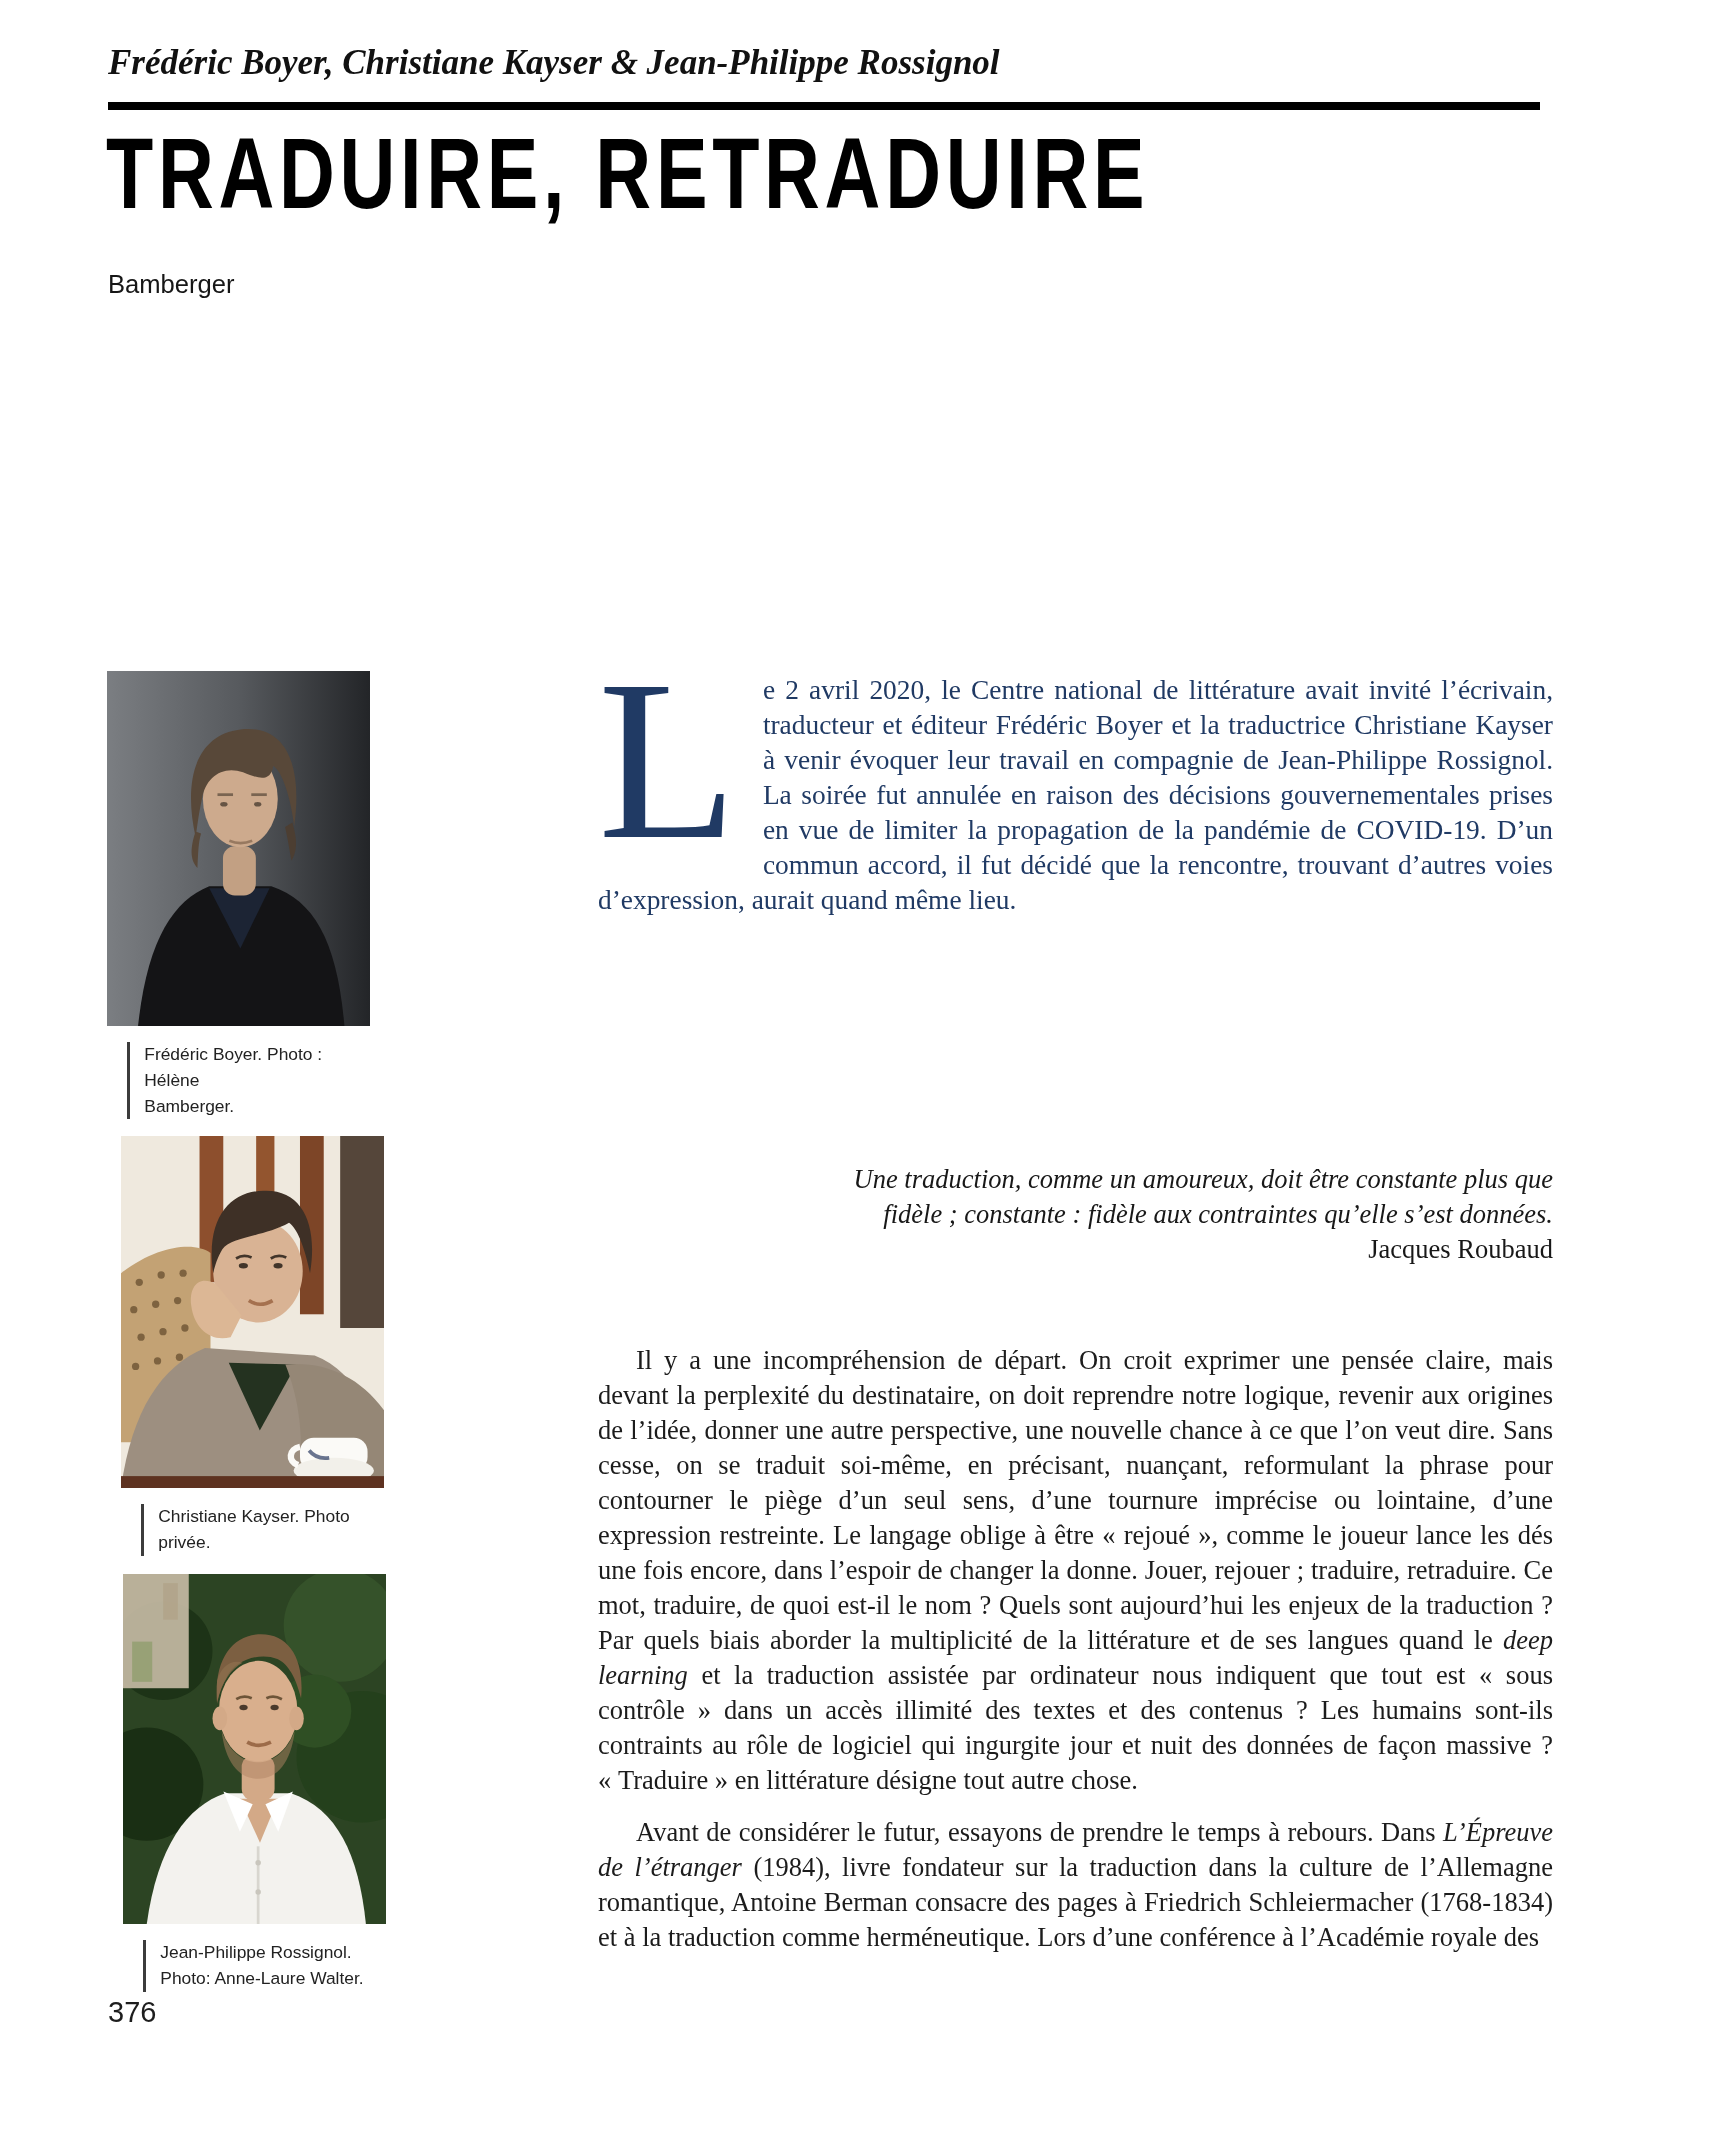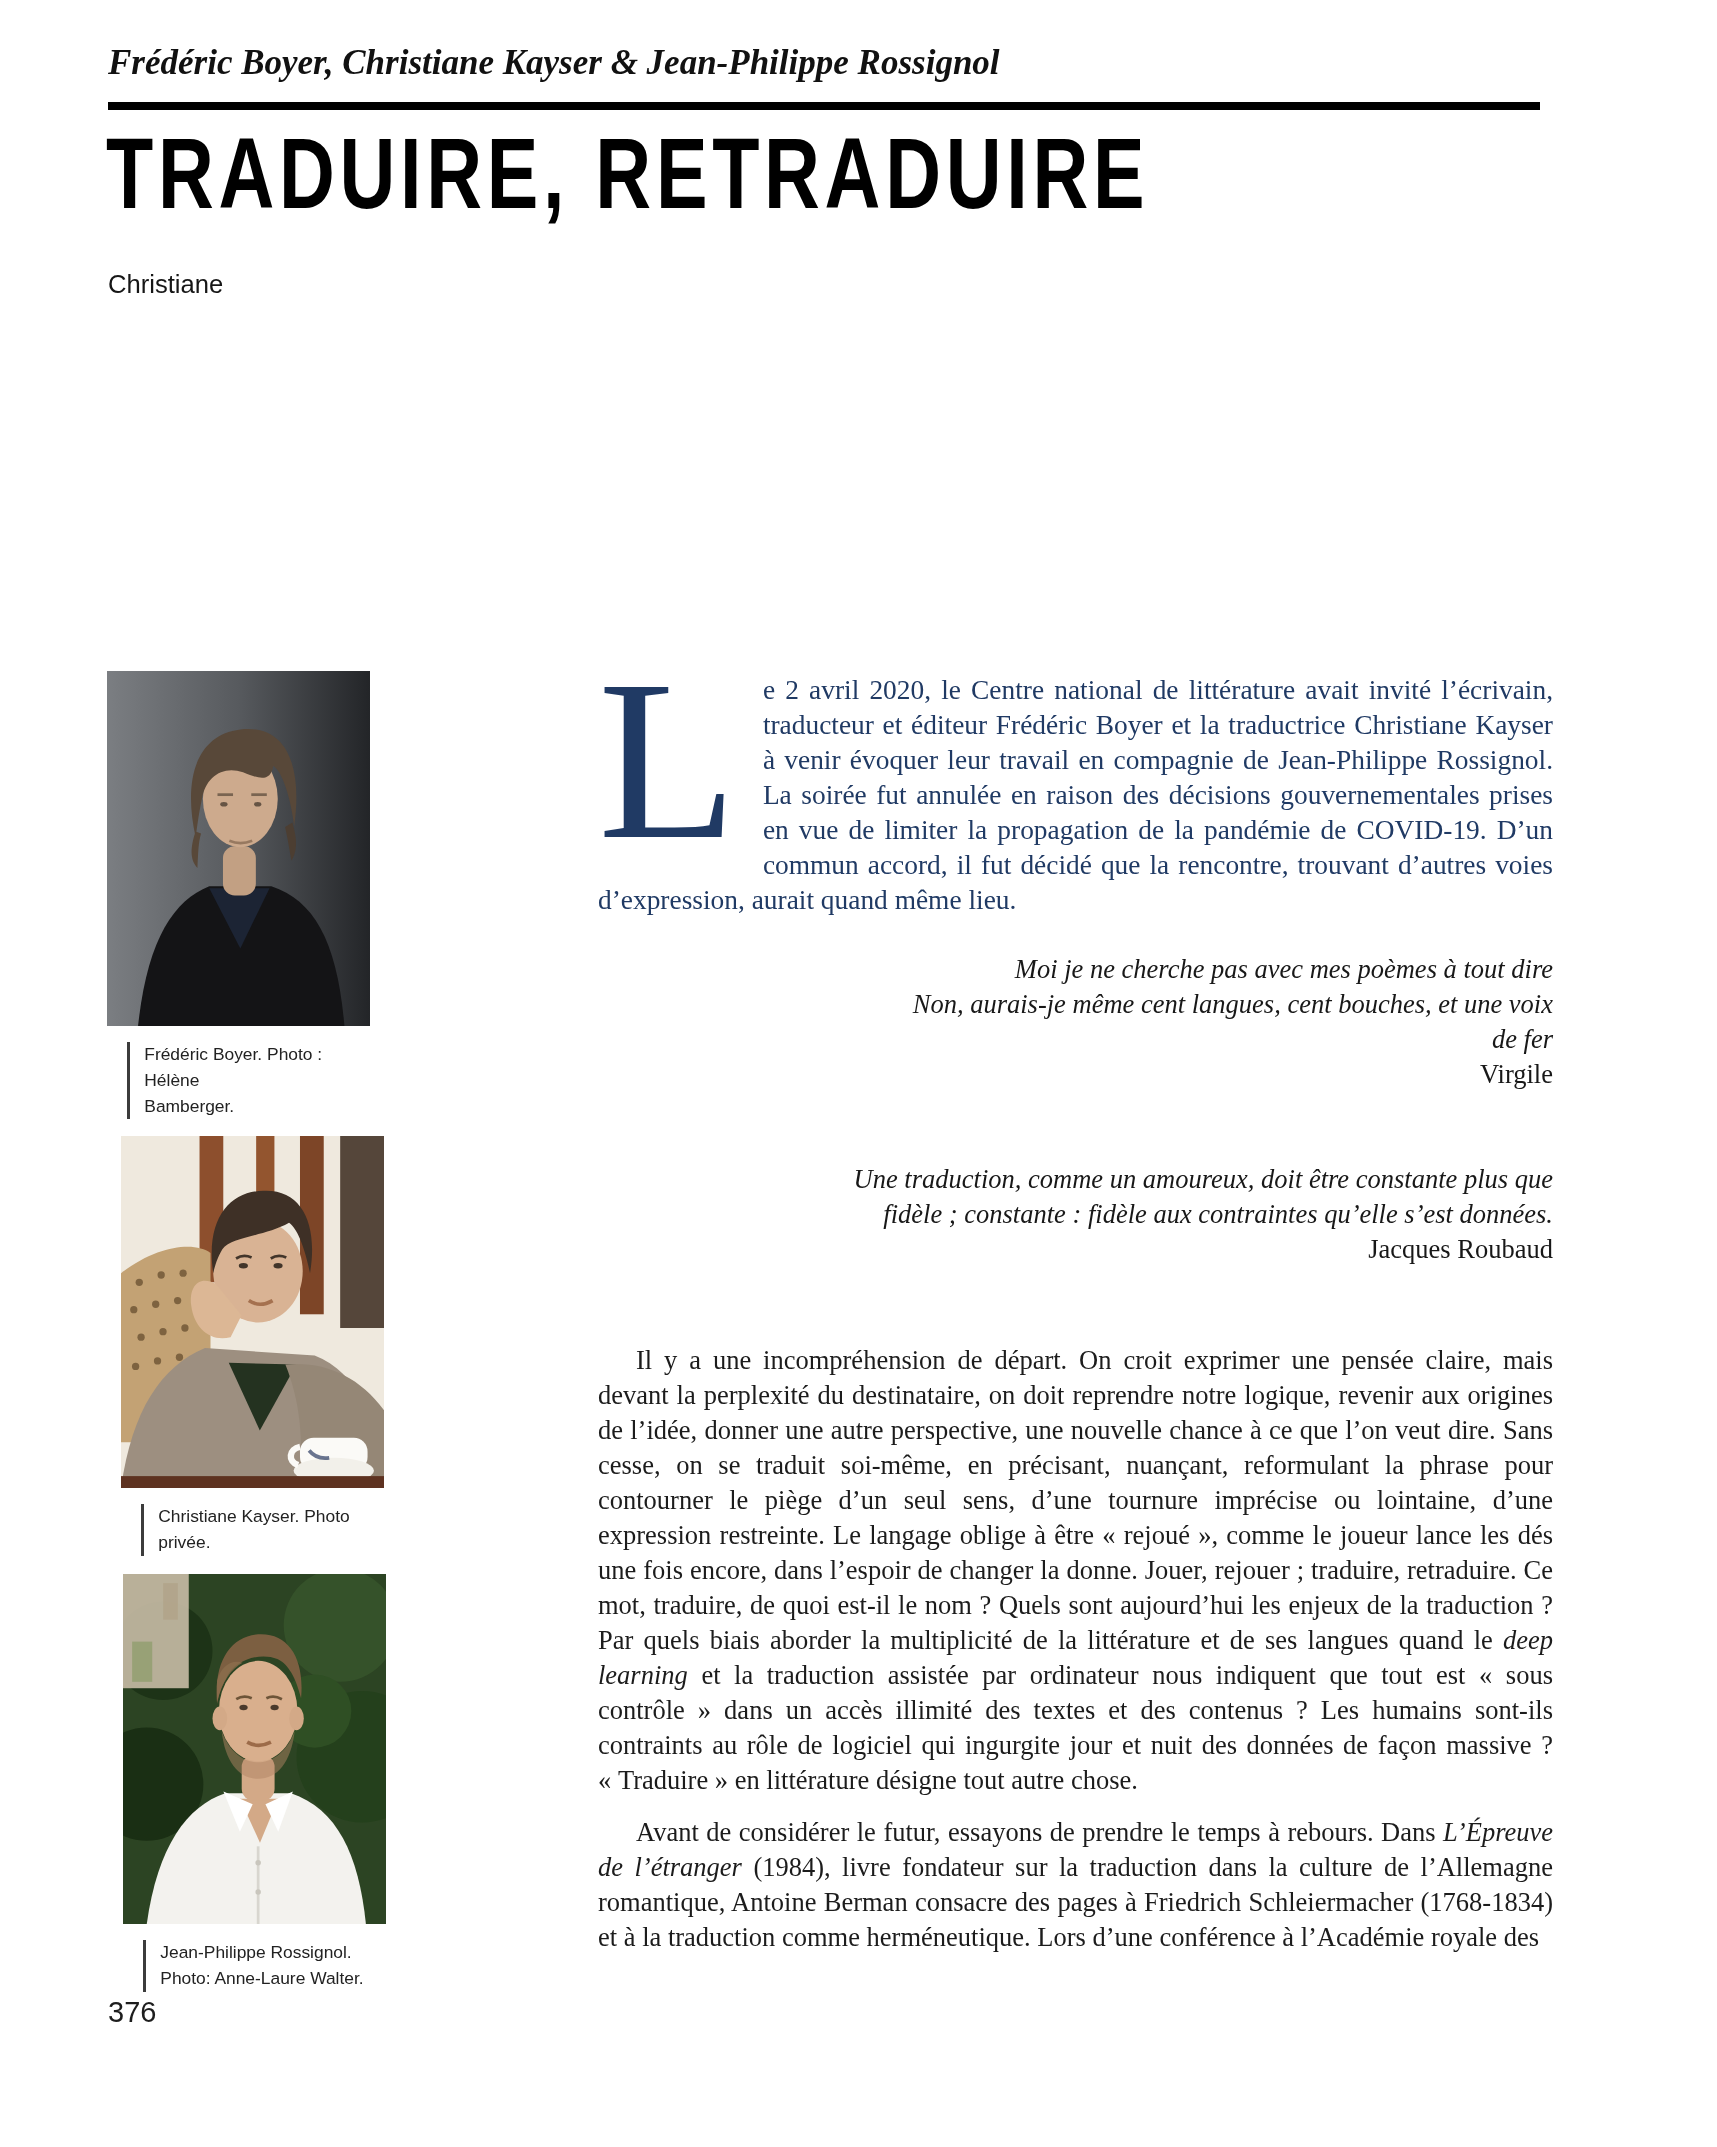--- a/index.html
+++ b/index.html
@@ -57,21 +57,21 @@
   }
 </style>
 </head>
 <body>
 
 <div class="page">
 
   <div class="author-line">Frédéric Boyer, Christiane Kayser &amp; Jean-Philippe Rossignol</div>
   <div class="rule"></div>
   <h1 class="main-title">TRADUIRE, RETRADUIRE</h1>
-  <div class="subtitle">Christiane</div>
+  <div class="subtitle">Bamberger</div>
 
   <figure class="figure" style="top:671px;margin:0;">
     <div class="photo" style="height:355px;">
       <svg viewBox="0 0 288 389" preserveAspectRatio="none">
         <defs>
           <linearGradient id="p1bg" x1="0" y1="0" x2="1" y2="0">
             <stop offset="0" stop-color="#7b7e82"></stop>
               <stop offset="0.5" stop-color="#575a5e"></stop>
               <stop offset="1" stop-color="#232528"></stop>
           </linearGradient>
@@ -190,26 +190,20 @@
           <div>Jean-Philippe Rossignol.</div>
           <div>Photo: Anne-Laure Walter.</div>
         </span>
     </figcaption>
   </figure>
 
   <div class="col intro">
     <span class="dropcap">L</span><span>e 2 avril 2020, le Centre national de littérature avait invité l’écrivain, traducteur et éditeur Frédéric Boyer et la traductrice Christiane Kayser à venir évoquer leur travail en compagnie de Jean-Philippe Rossignol. La soirée fut annulée en raison des décisions gouvernementales prises en vue de limiter la propagation de la pandémie de COVID-19. D’un commun accord, il fut décidé que la rencontre, trouvant d’autres voies d’expression, aurait quand même lieu.</span>
   </div>
 
-  <div class="col epigraph ep1">
-    <div class="line">Moi je ne cherche pas avec mes poèmes à tout dire</div>
-    <div class="line">Non, aurais-je même cent langues, cent bouches, et une voix</div>
-    <div class="line">de fer</div>
-    <div class="attribution">Virgile</div>
-  </div>
 
   <div class="col epigraph ep2">
     <div class="line">Une traduction, comme un amoureux, doit être constante plus que</div>
     <div class="line">fidèle&nbsp;; constante&nbsp;: fidèle aux contraintes qu’elle s’est données.</div>
     <div class="attribution">Jacques Roubaud</div>
   </div>
 
   <div class="col body-text">
     <p><span>Il y a une incompréhension de départ. On croit exprimer une pensée claire, mais devant la perplexité du destinataire, on doit reprendre notre logique, revenir aux origines de l’idée, donner une autre perspective, une nouvelle chance à ce que l’on veut dire. Sans cesse, on se traduit soi-même, en précisant, nuançant, reformulant la phrase pour contourner le piège d’un seul sens, d’une tournure imprécise ou lointaine, d’une expression restreinte. Le langage oblige à être «&nbsp;rejoué&nbsp;», comme le joueur lance les dés une fois encore, dans l’espoir de changer la donne. Jouer, rejouer&nbsp;; traduire, retraduire. Ce mot, traduire, de quoi est-il le nom&nbsp;? Quels sont aujourd’hui les enjeux de la traduction&nbsp;? Par quels biais aborder la multiplicité de la littérature et de ses langues quand le </span><em>deep learning</em><span> et la traduction assistée par ordinateur nous indiquent que tout est «&nbsp;sous contrôle&nbsp;» dans un accès illimité des textes et des contenus&nbsp;? Les humains sont-ils contraints au rôle de logiciel qui ingurgite jour et nuit des données de façon massive&nbsp;? «&nbsp;Traduire&nbsp;» en littérature désigne tout autre chose.</span></p>
     <p><span>Avant de considérer le futur, essayons de prendre le temps à rebours. Dans </span><em>L’Épreuve de l’étranger</em><span> (1984), livre fondateur sur la traduction dans la culture de l’Allemagne romantique, Antoine Berman consacre des pages à Friedrich Schleiermacher (1768-1834) et à la traduction comme herméneutique. Lors d’une conférence à l’Académie royale des</span></p>

